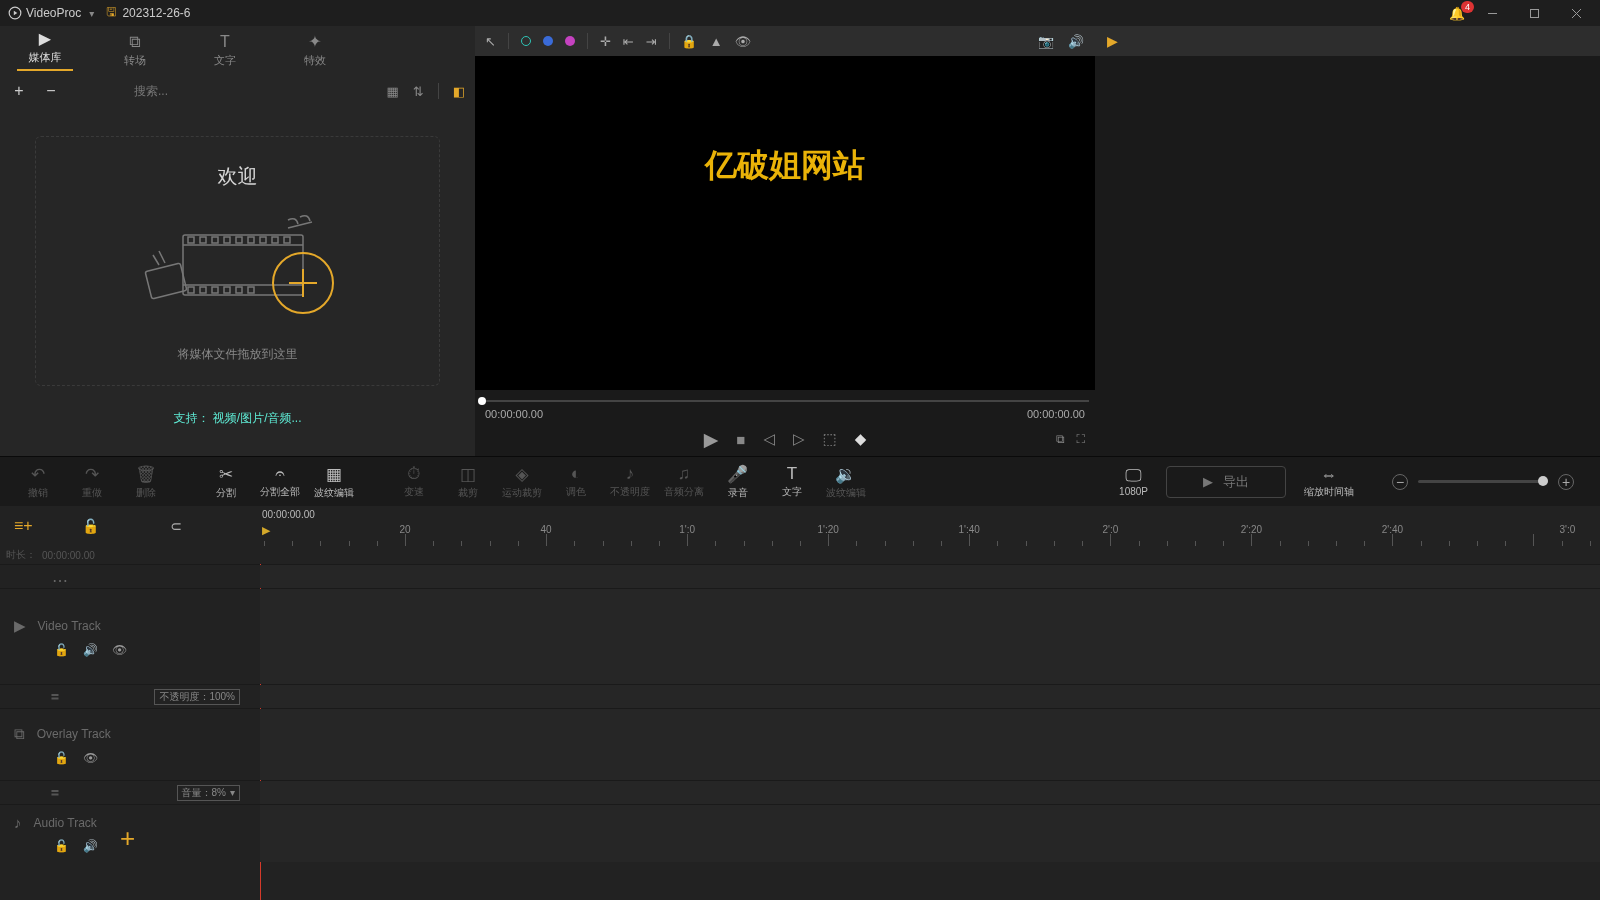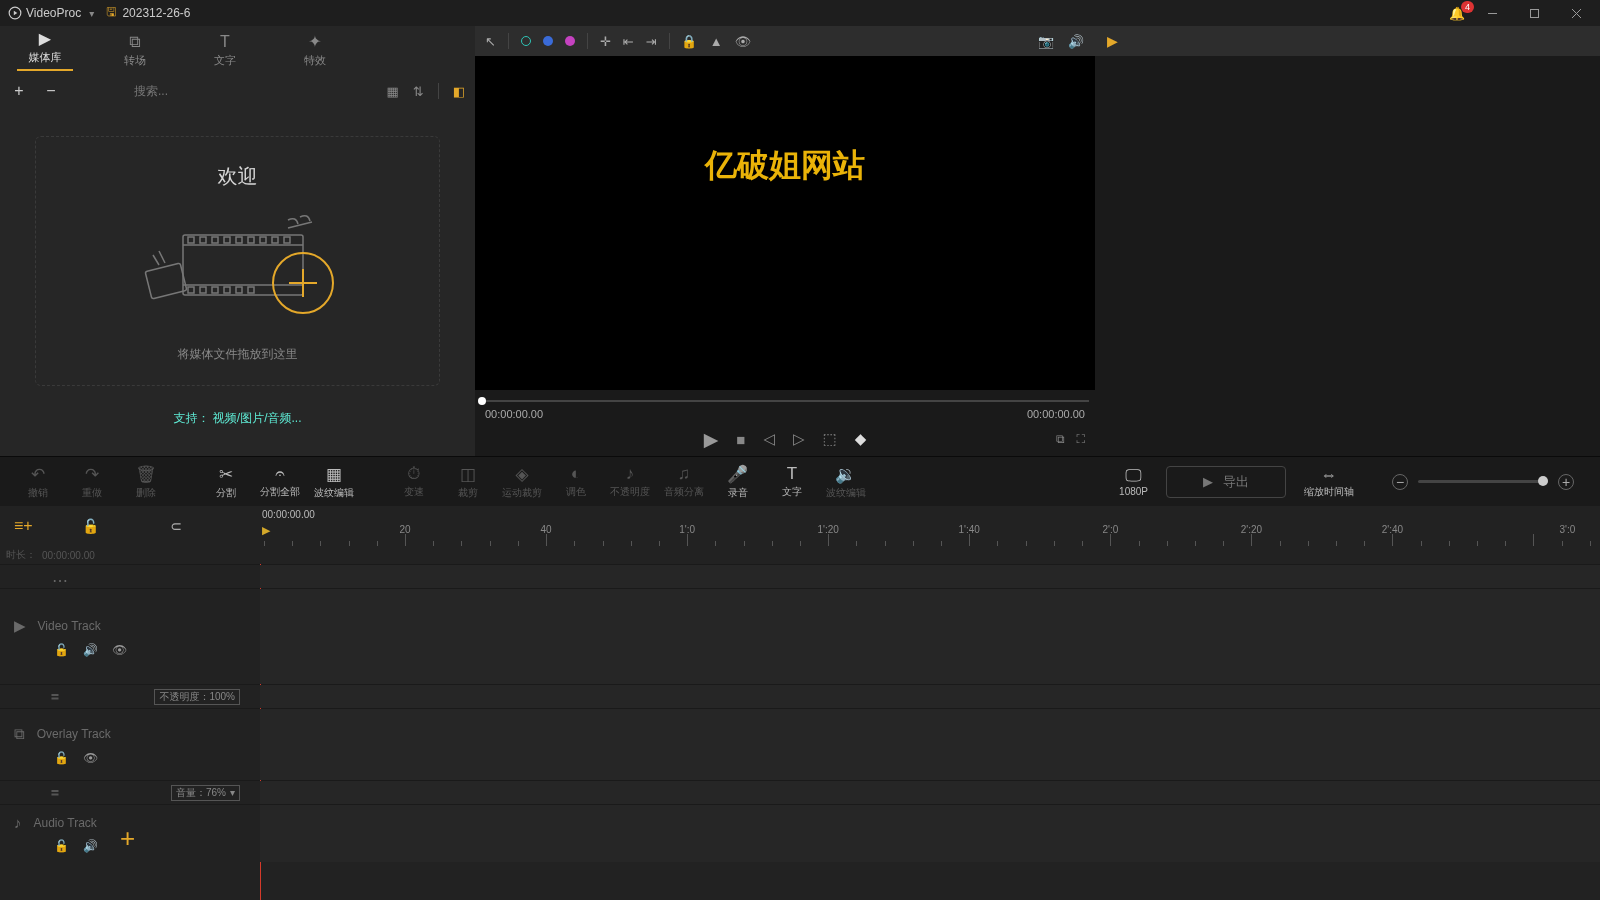--- a/index.html
+++ b/index.html
@@ -510,21 +510,21 @@
           <span>👁</span>
         </div>
       </div>
       <div class="track-area"></div>
     </div>
 
     <div class="row thin">
       <div class="tl-left">
             <span class="grip">〓</span>
             <span class="tag">
-              <span>音量：76%</span>
+              <span>音量：8%</span>
               <span>▾</span>
             </span>
           </div>
       <div class="track-area"></div>
     </div>
 
     <div class="row h-audio" style="position:relative">
       <div class="tl-left">
         <div class="track-name">
               <span class="ti">♪</span>

